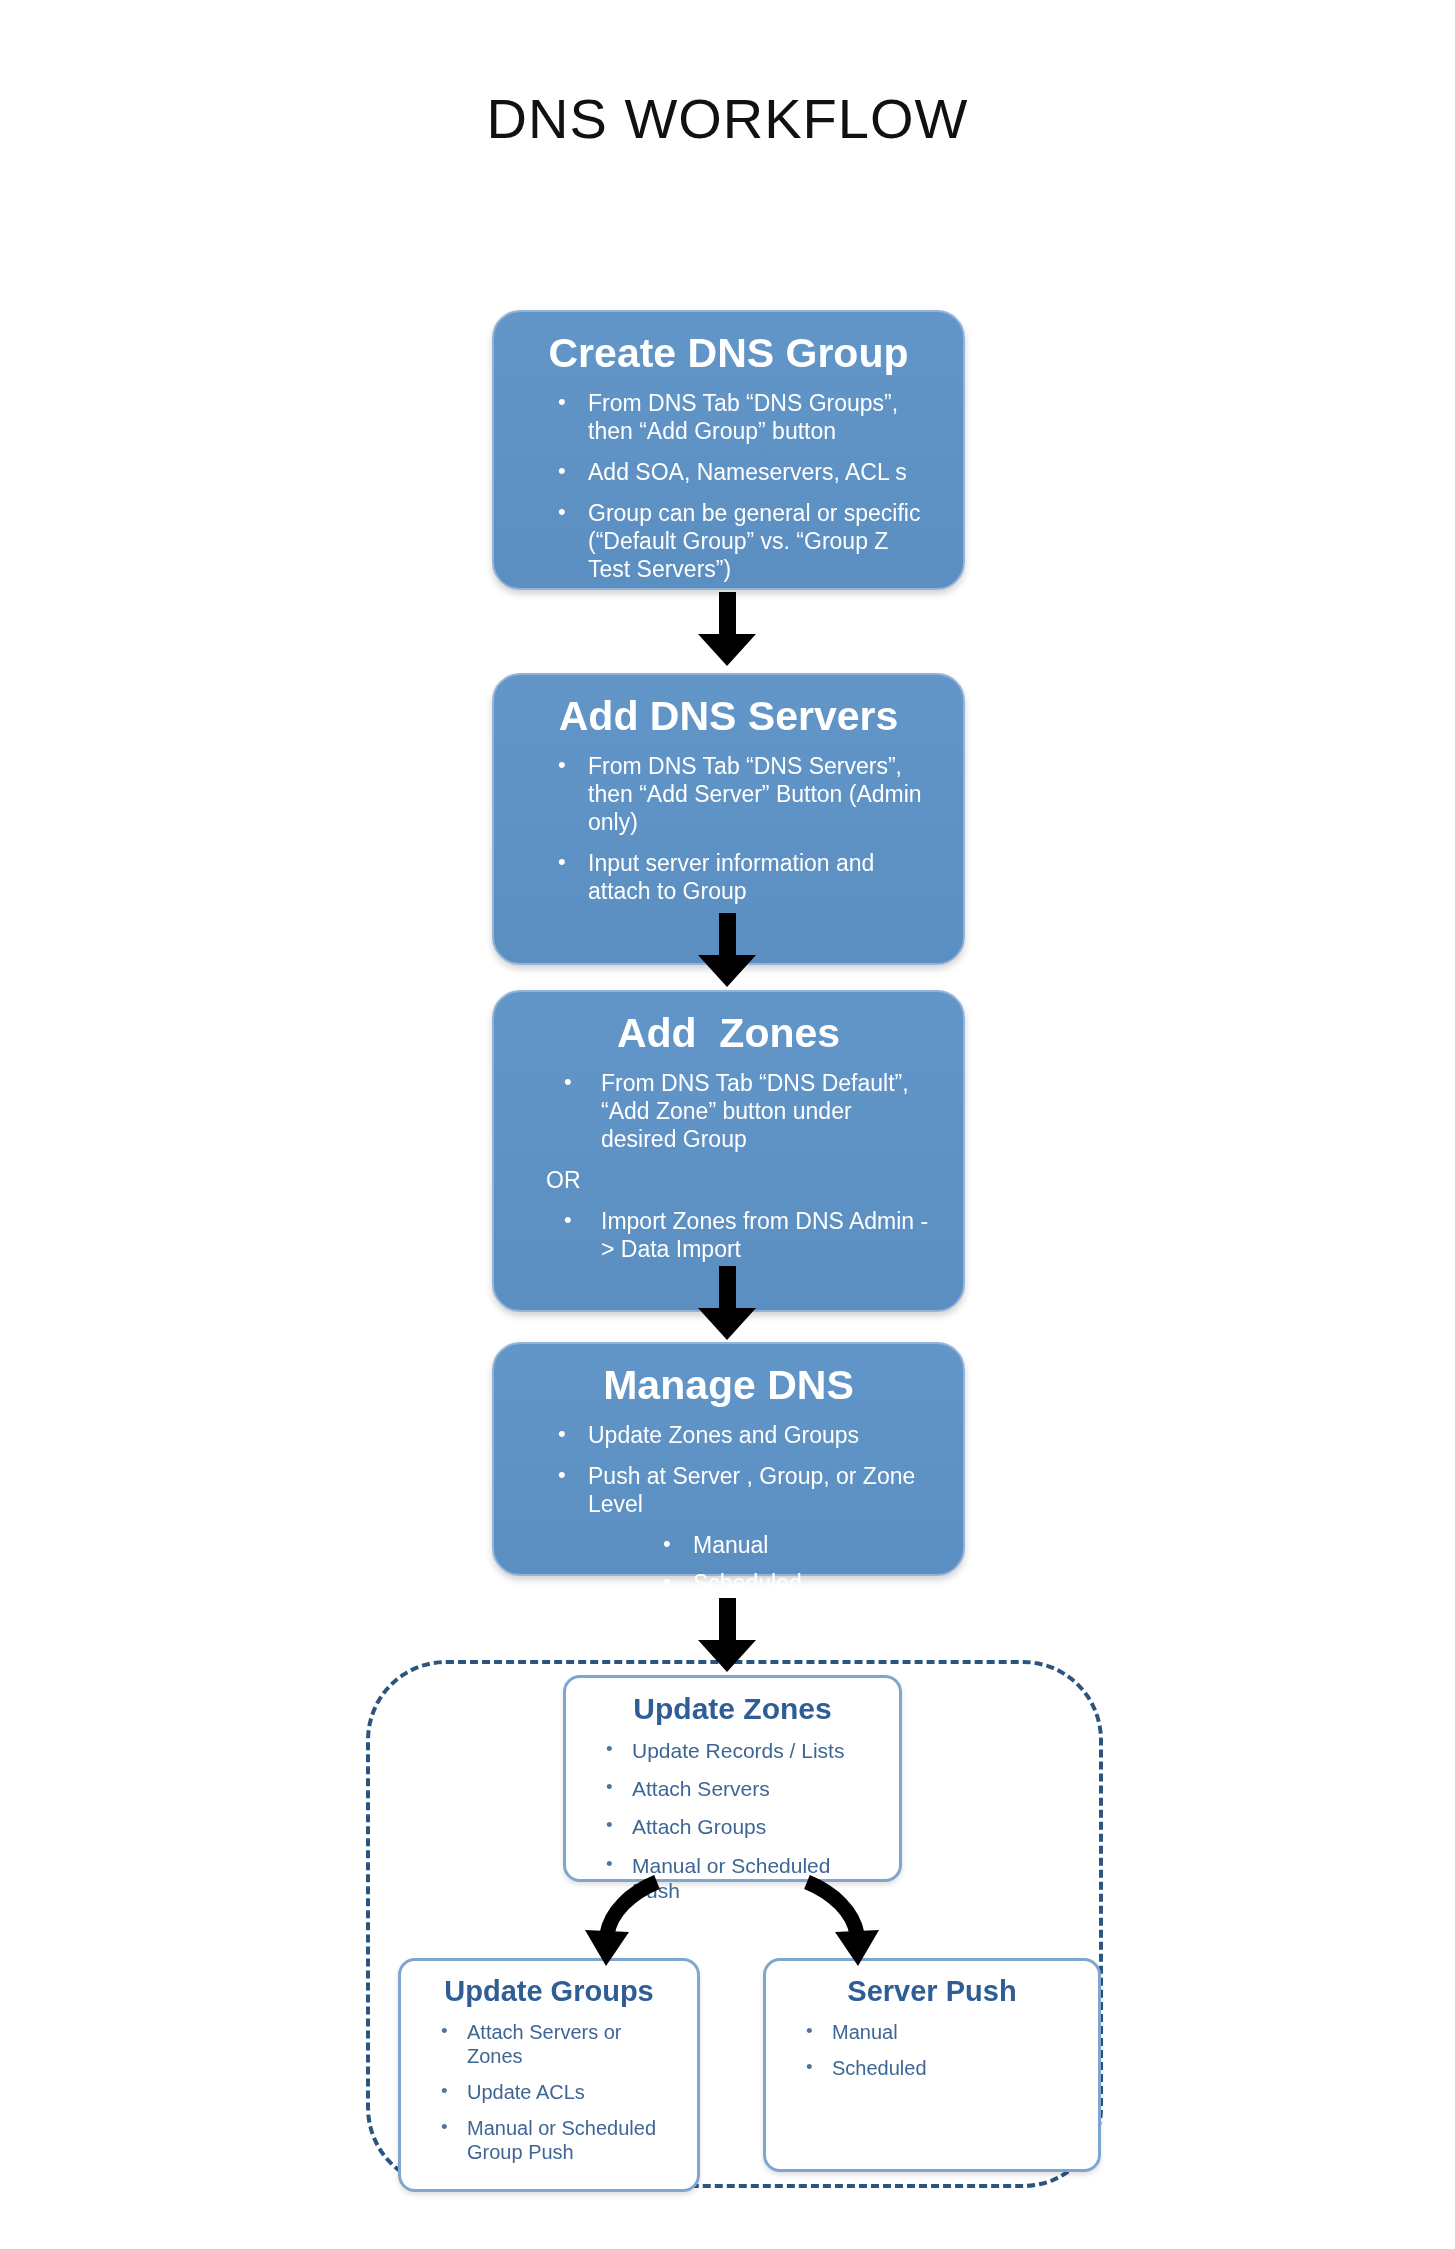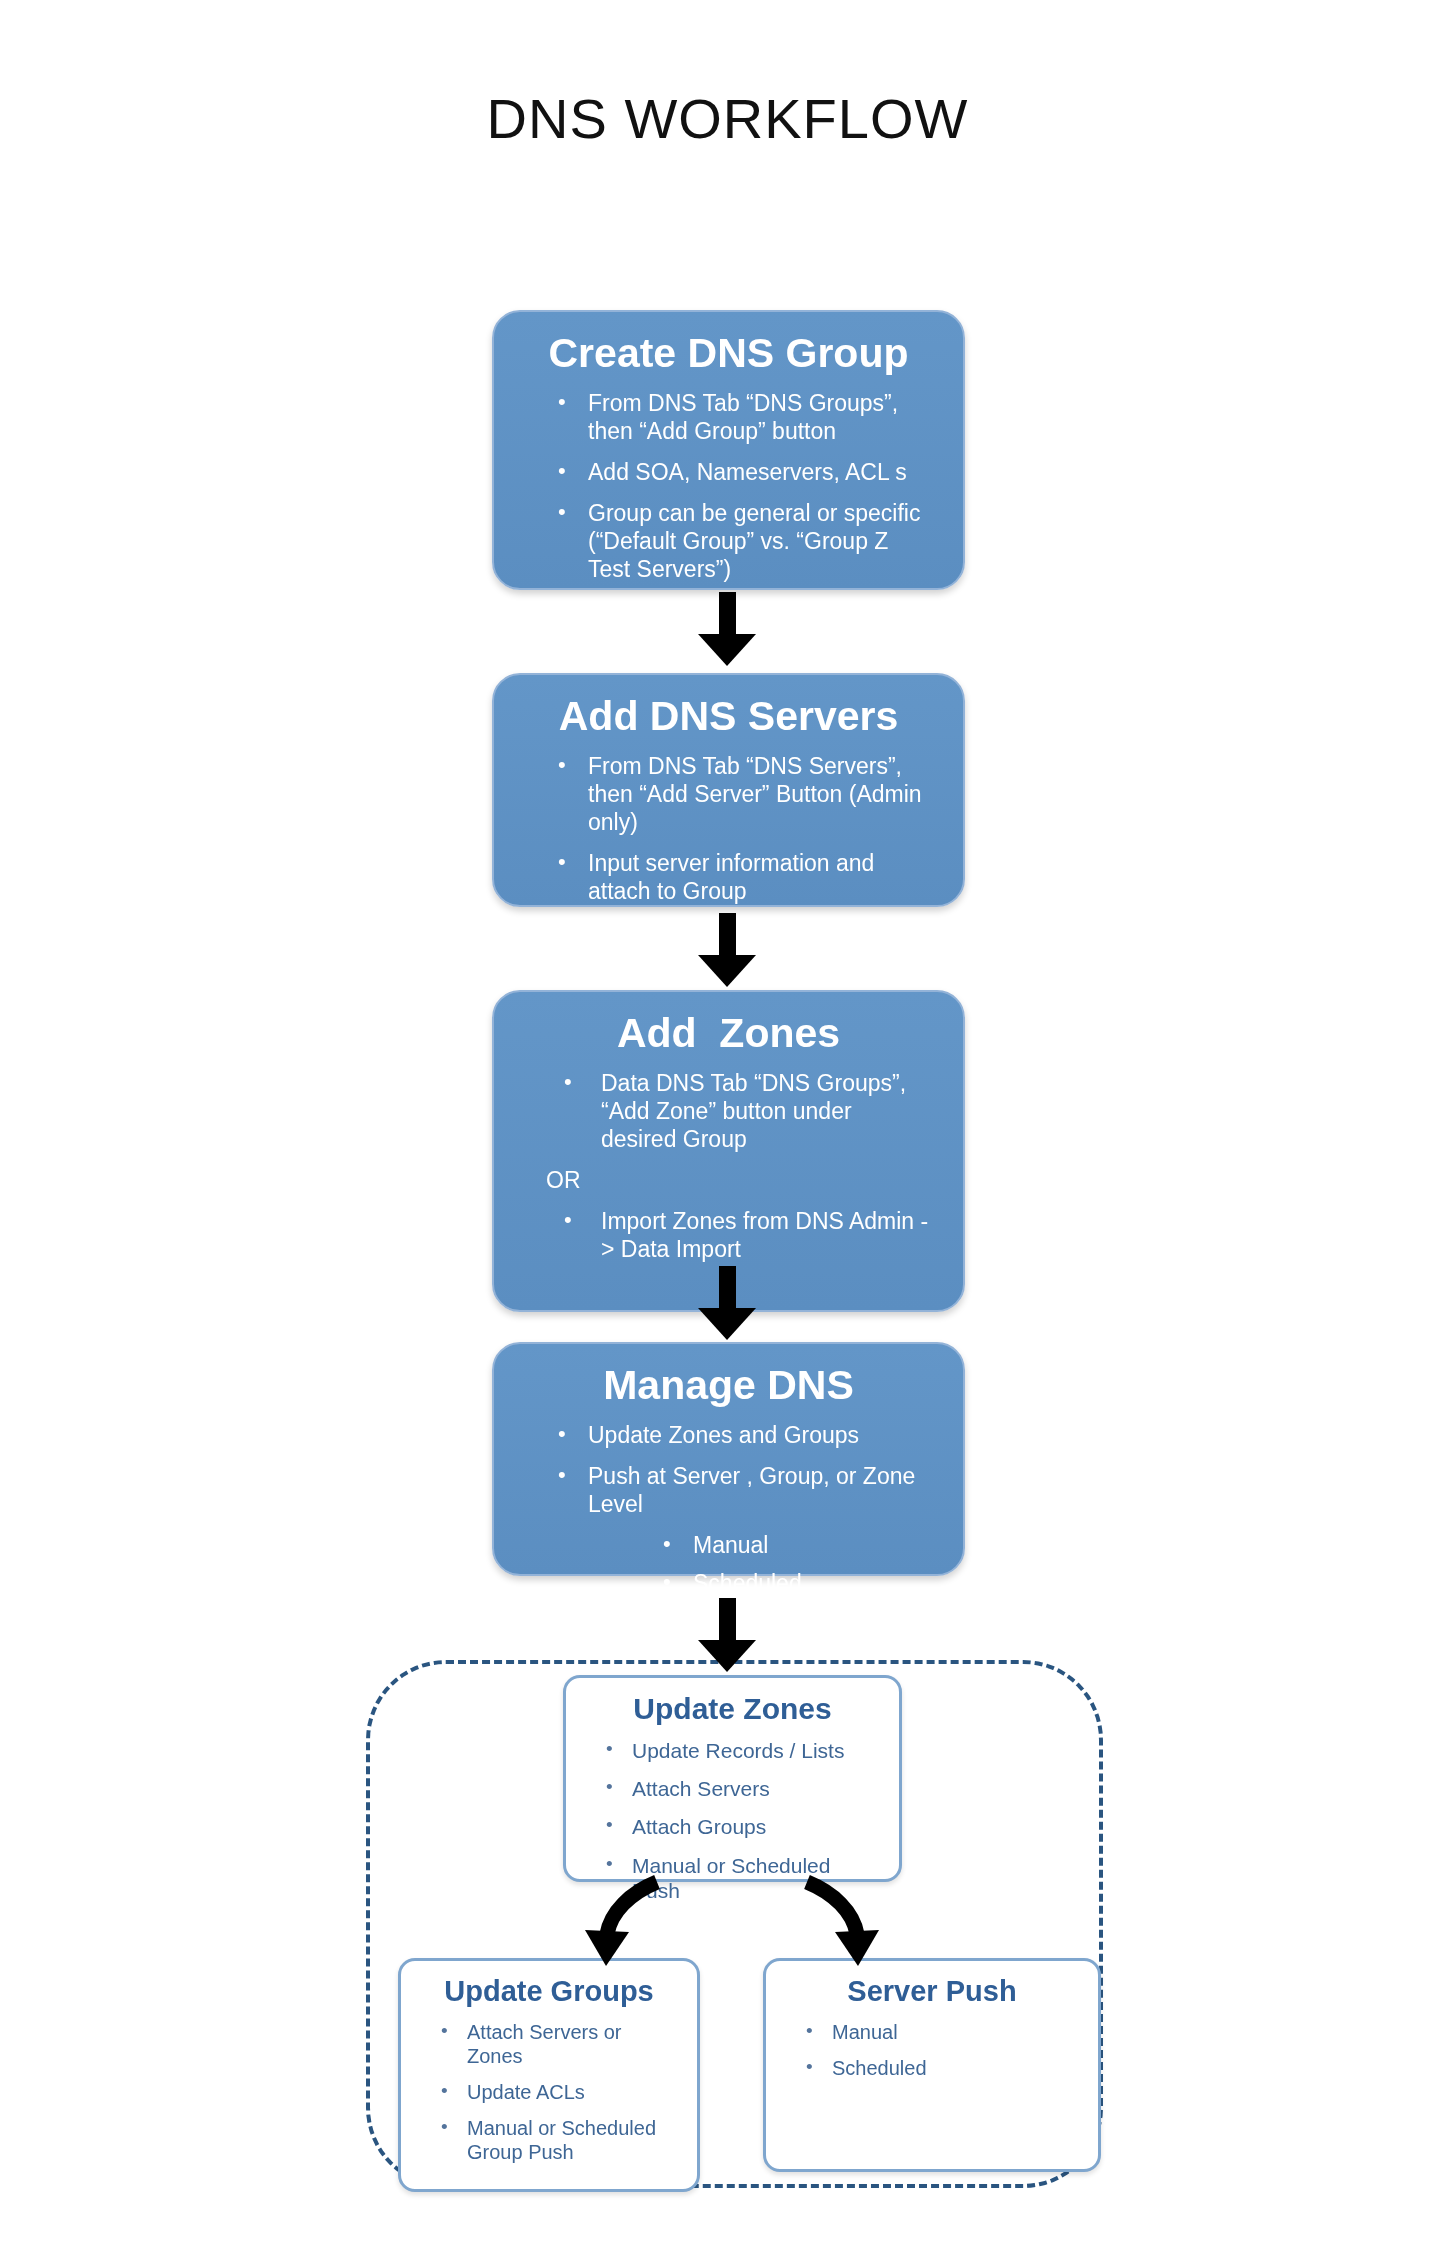--- a/index.html
+++ b/index.html
@@ -111,37 +111,37 @@
       <li>Add SOA, Nameservers, ACL s</li>
       <li>Group can be general or specific (“Default Group” vs. “Group Z Test Servers”)</li>
     </ul>
   </section>
 
   <div class="varrow" style="left:698px;top:592px;">
     <div class="shaft"></div>
     <div class="head"></div>
   </div>
 
-  <section class="bluebox" style="top:673px;height:234px;">
+  <section class="bluebox" style="top:673px;height:292px;">
     <h2>Add DNS Servers</h2>
     <ul class="blist">
       <li>From DNS Tab “DNS Servers”, then “Add Server” Button (Admin only)</li>
       <li>Input server information and attach to Group</li>
     </ul>
   </section>
 
   <div class="varrow" style="left:698px;top:913px;">
     <div class="shaft"></div>
     <div class="head"></div>
   </div>
 
   <section class="bluebox" style="top:990px;height:322px;">
     <h2>Add  Zones</h2>
     <ul class="blist">
-      <li class="wide">Data DNS Tab “DNS Groups”, “Add Zone” button under desired Group</li>
+      <li class="wide">From DNS Tab “DNS Default”, “Add Zone” button under desired Group</li>
       <li class="plain">OR</li>
       <li class="wide">Import Zones from DNS Admin -&gt; Data Import</li>
     </ul>
   </section>
 
   <div class="varrow" style="left:698px;top:1266px;">
     <div class="shaft"></div>
     <div class="head"></div>
   </div>
 

